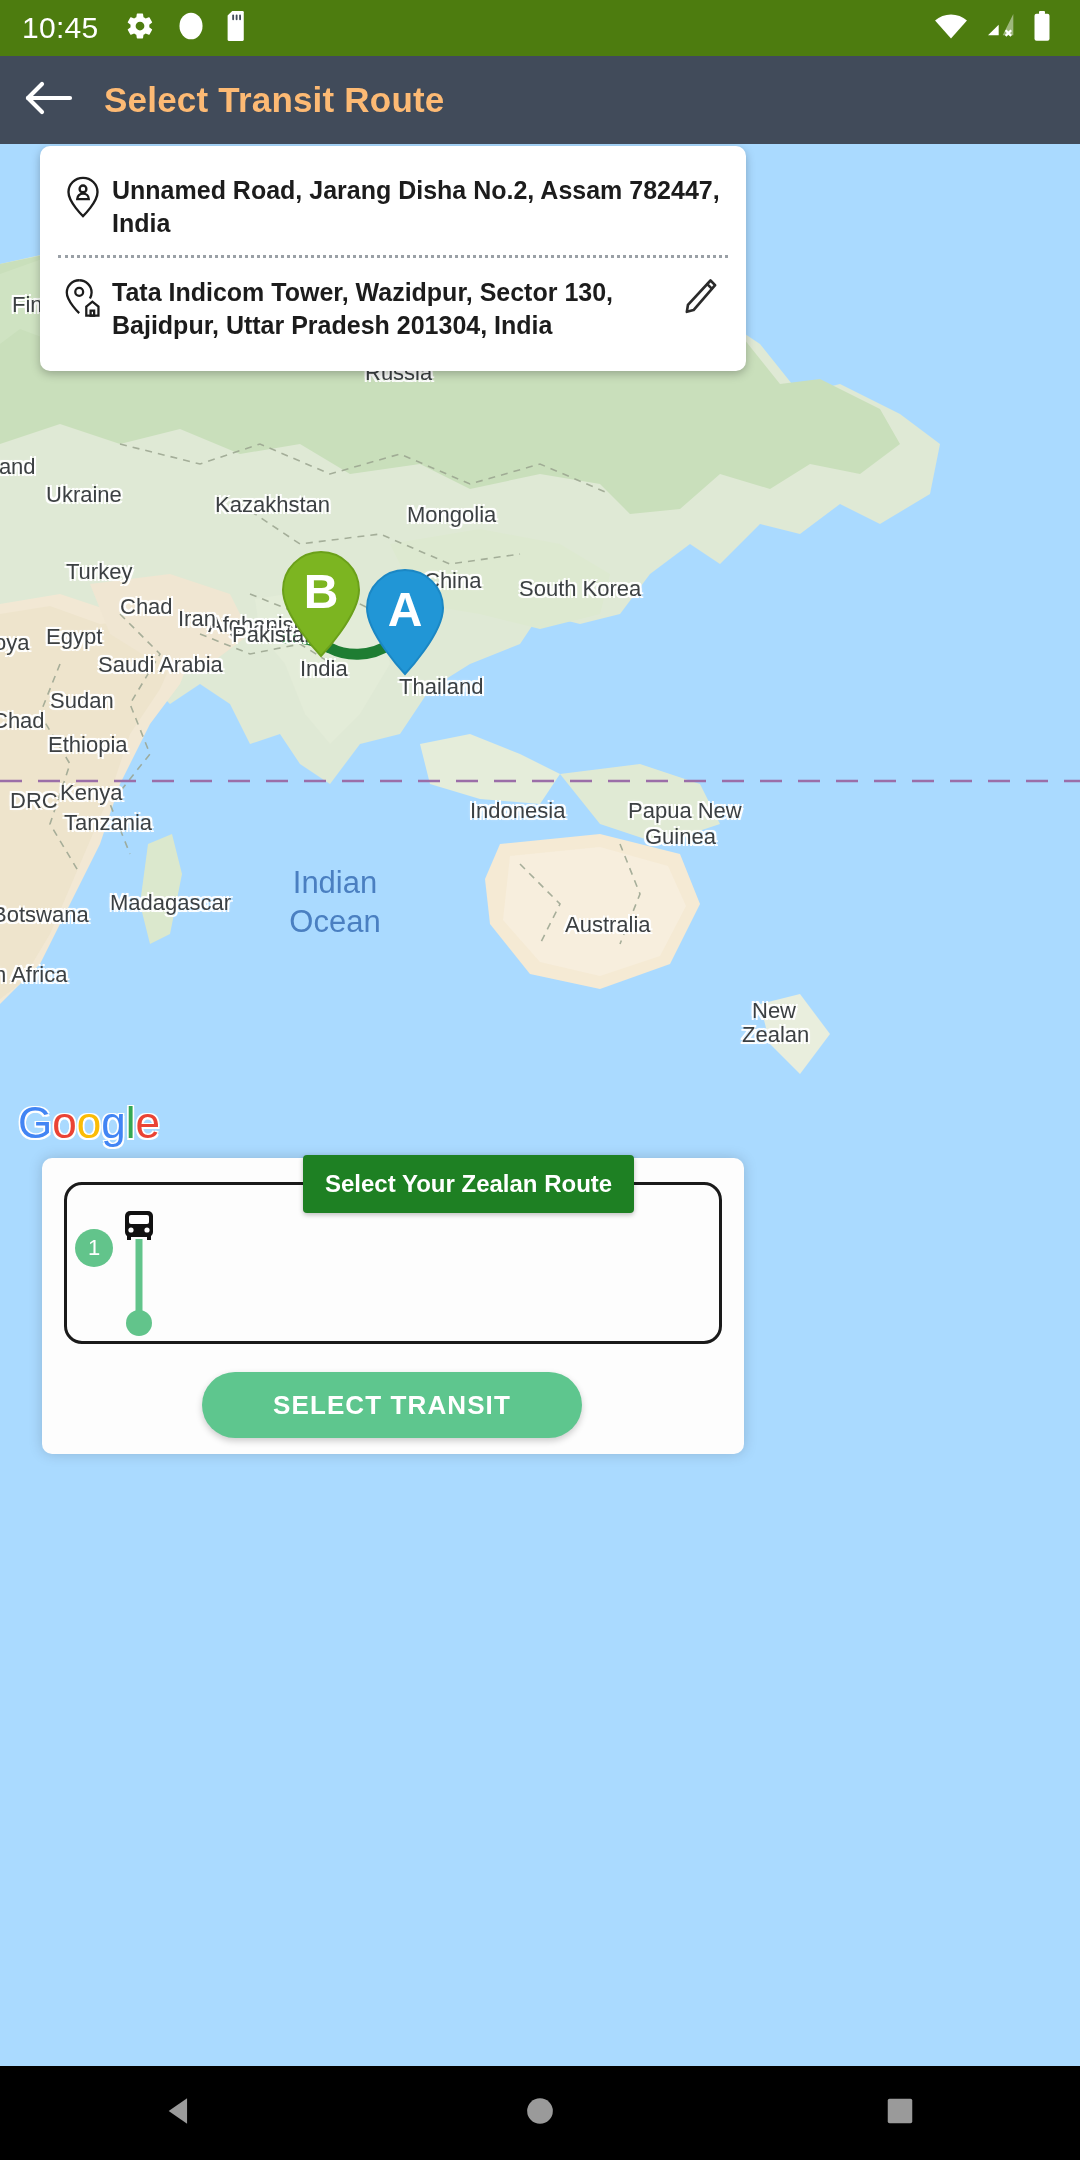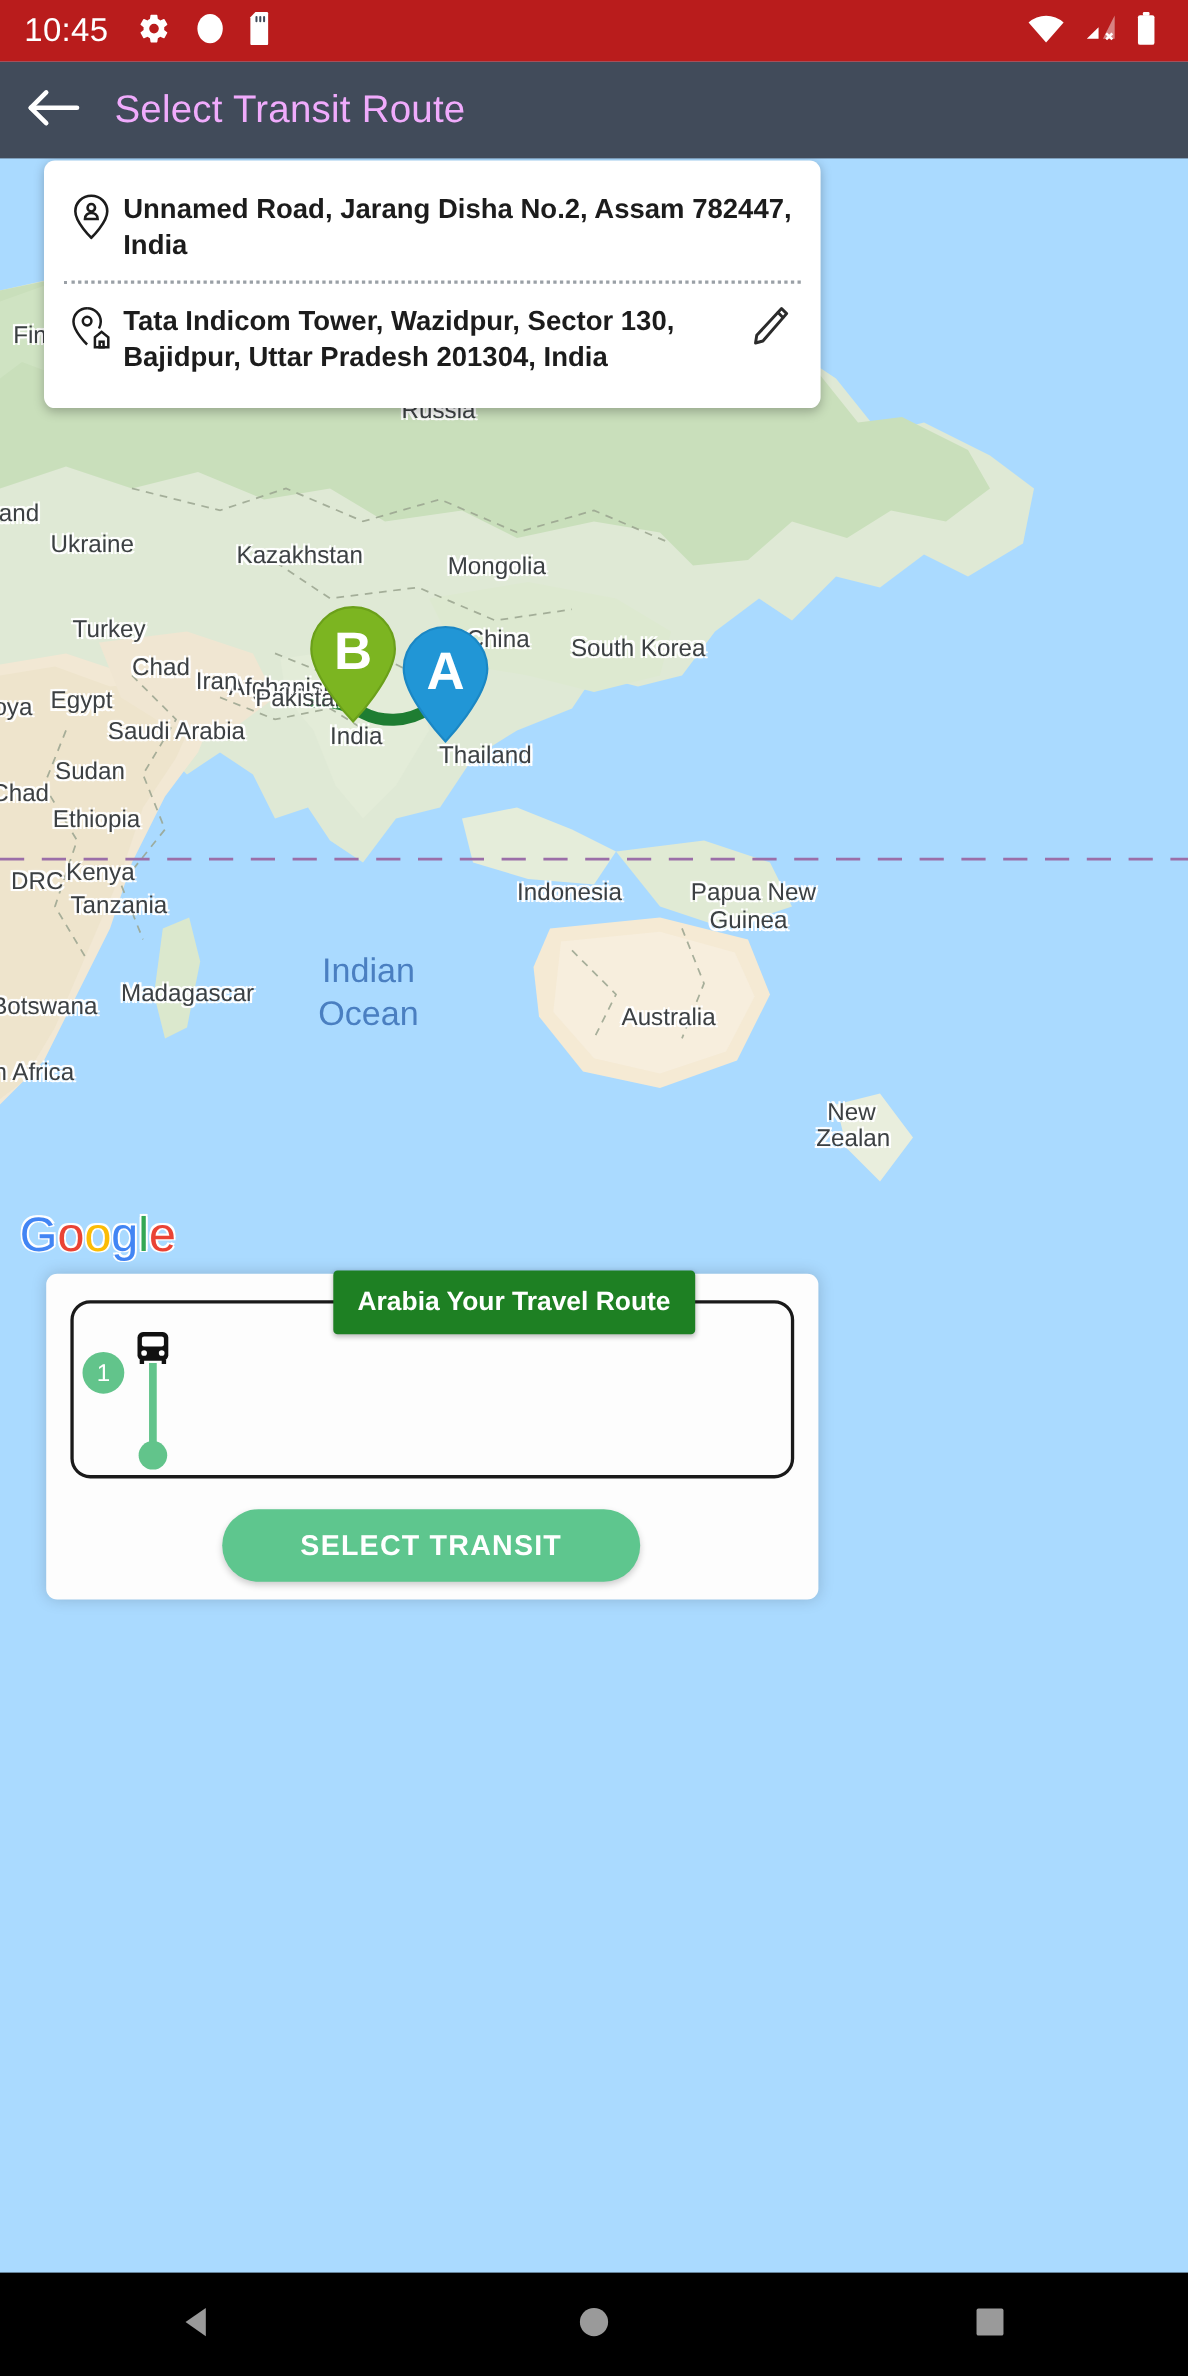--- a/index.html
+++ b/index.html
@@ -8,35 +8,35 @@
     font-family:"Liberation Sans", sans-serif;
     background:#000;
     overflow:hidden;
     position:relative;
   }
   .phone { width:1080px; height:2160px; position:relative; overflow:hidden; background:#aadaff; }
 
   
   .statusbar {
     position:absolute; top:0; left:0; width:1080px; height:56px;
-    background:#b91c1c; display:flex; align-items:center; padding:16px 22px;
+    background:#4d7c0f; display:flex; align-items:center; padding:16px 22px;
     z-index:40;
   }
   .sb-time { color:#fff; font-size:30px; font-weight:500; letter-spacing:.3px; }
   .sb-left-icons { display:flex; align-items:center; gap:22px; margin-left:26px; }
   .sb-right { margin-left:auto; display:flex; align-items:center; gap:16px; padding-right:6px; }
   .ico { display:block; }
 
   
   .appbar {
     position:absolute; top:56px; left:0; width:1080px; height:88px;
     background:#414b5a; display:flex; align-items:center; z-index:39;
   }
   .back-btn { width:96px; height:88px; display:flex; align-items:center; justify-content:center; cursor:pointer; }
-  .appbar-title { color:#f0abfc; font-size:35px; font-weight:400; letter-spacing:.2px; margin-left:8px; }
+  .appbar-title { color:#fdba74; font-size:35px; font-weight:700; letter-spacing:.2px; margin-left:8px; }
 
   
   .map {
     position:absolute; top:144px; left:0; width:1080px; height:1016px;
     overflow:hidden; background:#aadaff;
   }
   .map svg { position:absolute; top:0; left:0; }
   .map-label {
     position:absolute; color:#3c4043; font-size:22px;
     text-shadow:-2px -2px 0 #fff,2px -2px 0 #fff,-2px 2px 0 #fff,2px 2px 0 #fff,0 0 4px #fff;
@@ -317,21 +317,21 @@
             <path d="M19.2 5.8 22.4 9"></path>
           </svg>
         </span>
       </div>
     </div>
   </div>
 
   <div class="sheet">
     <div class="route-box">
 
-      <div class="badge">Arabia Your Travel Route</div>
+      <div class="badge">Select Your Zealan Route</div>
 
       <div class="timeline">
         <svg width="44" height="128" viewBox="0 0 44 128">
           <g>
             <rect x="8" y="0" width="28" height="26" rx="5" fill="#111"></rect>
             <rect x="12" y="4" width="20" height="9" rx="2" fill="#fff"></rect>
             <circle cx="14" cy="19" r="2.6" fill="#fff"></circle>
             <circle cx="30" cy="19" r="2.6" fill="#fff"></circle>
             <rect x="10" y="25" width="4" height="4" fill="#111"></rect>
             <rect x="30" y="25" width="4" height="4" fill="#111"></rect>

